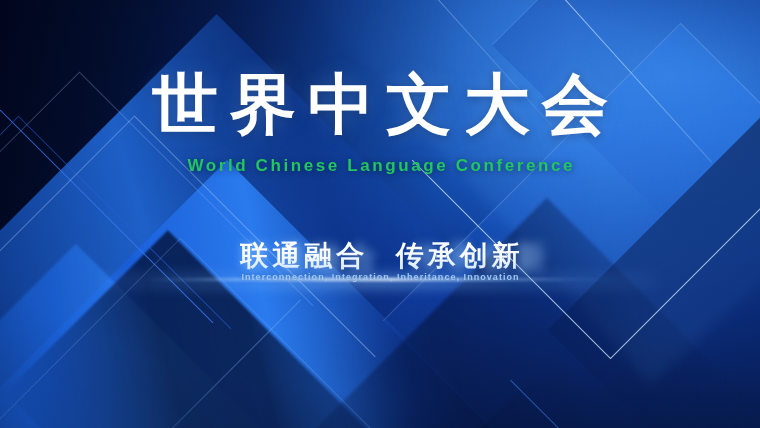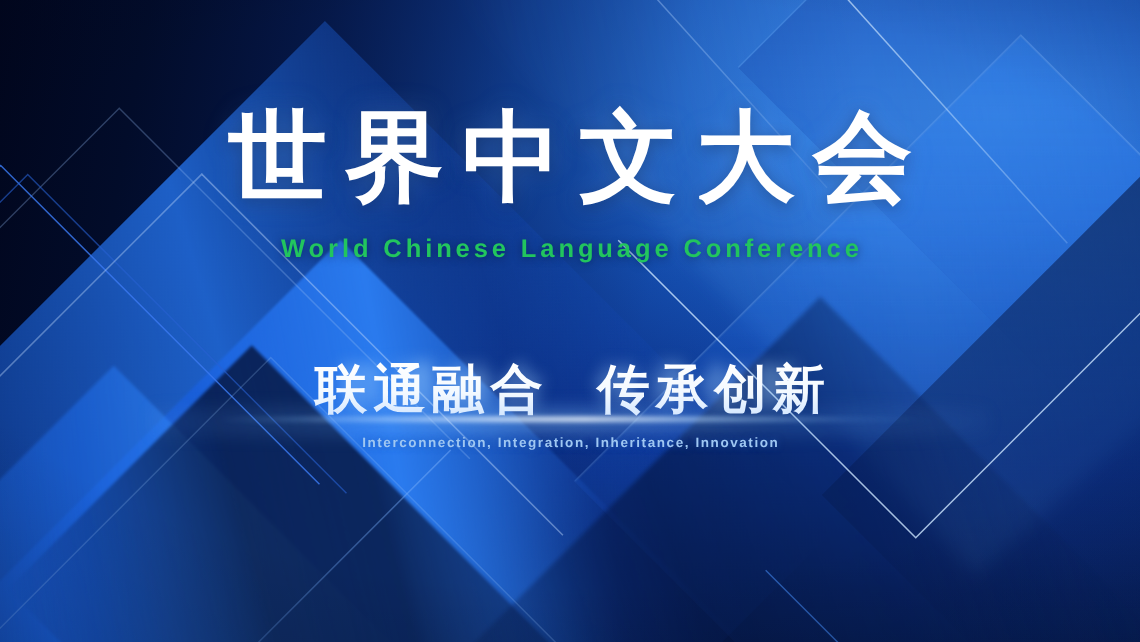--- a/index.html
+++ b/index.html
@@ -271,21 +271,21 @@
     position: relative;
     margin-top: 64px;
     display: flex;
     flex-direction: column;
     align-items: center;
   }
 
   .slogan-cn {
     position: relative;
     font-family: "DejaVu Sans", sans-serif;
-    font-size: 35px;
+    font-size: 28px;
     line-height: 1.15;
     font-weight: 700;
     letter-spacing: 4px;
     text-indent: 4px;
     white-space: pre;
     color: #ffffff;
     background: linear-gradient(180deg, #ffffff 0%, #f3f9ff 55%, #cfe4ff 100%);
     -webkit-background-clip: text;
     background-clip: text;
     -webkit-text-fill-color: transparent;
@@ -336,21 +336,20 @@
     transform: translateX(-50%);
     width: 560px;
     height: 22px;
     background: radial-gradient(60% 110% at 48% 50%, rgba(150,205,255,0.40) 0%, rgba(110,175,250,0.16) 45%, rgba(0,0,0,0) 100%);
     filter: blur(5px);
     z-index: 0;
   }
 
   .slogan-en {
     position: relative;
-    margin-top: 10px;
     font-size: 9px;
     font-weight: 700;
     letter-spacing: 1.05px;
     text-indent: 1.05px;
     color: #9fc7f2;
     white-space: nowrap;
     z-index: 3;
     text-shadow: 0 0 5px rgba(30,90,190,0.7);
   }
 </style>

